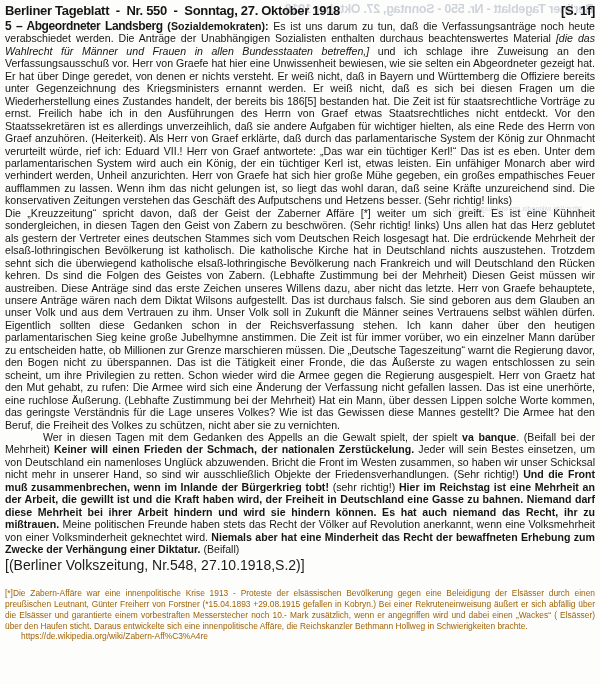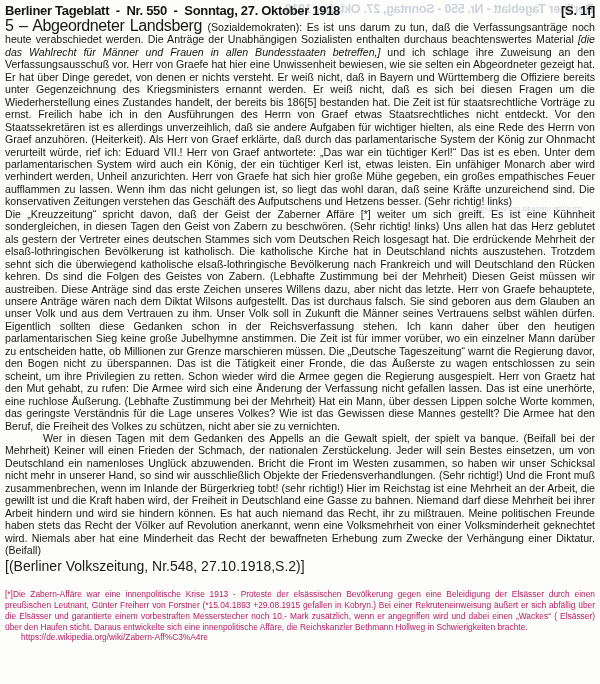--- a/index.html
+++ b/index.html
@@ -31,27 +31,27 @@
 
   .body-text { margin-top: 2px; position: relative; z-index: 2; }
   .para {
     margin: 0;
     font-size: 10.6px; line-height: 12.45px;
     text-align: justify;
     hyphens: none;
   }
   .para.indent { text-indent: 38px; }
   .run-regular { font-weight: normal; margin-top: 44px; }
-  .run-bold { font-weight: normal; }
+  .run-bold { font-weight: bold; }
   .run-italic { font-style: italic; }
-  .run-headline { font-weight: 400; font-size: 16px; letter-spacing: -0.4px; }
+  .run-headline { font-weight: 700; font-size: 12px; letter-spacing: -0.4px; }
 
   .citation { font-size: 14px; margin-top: 2px; color: #1b1b1b; }
 
-  .footnote { margin-top: 15px; color: #be185d; }
+  .footnote { margin-top: 15px; color: #a16207; }
   .footnote-body { font-size: 8.4px; line-height: 10.7px; text-align: justify; }
   .footnote-url { font-size: 8.4px; line-height: 10.7px; padding-left: 16px; }
 </style>
 </head>
 <body>
 
 <div class="page">
 
   <span class="bleed bleed-header" style="position:absolute;">Berliner Tageblatt - Nr. 550 - Sonntag, 27. Oktober 1918</span>
   <span class="bleed bleed-wiki" style="position:absolute;">https://de.wikipedia.org/wiki/August_Keim</span>

